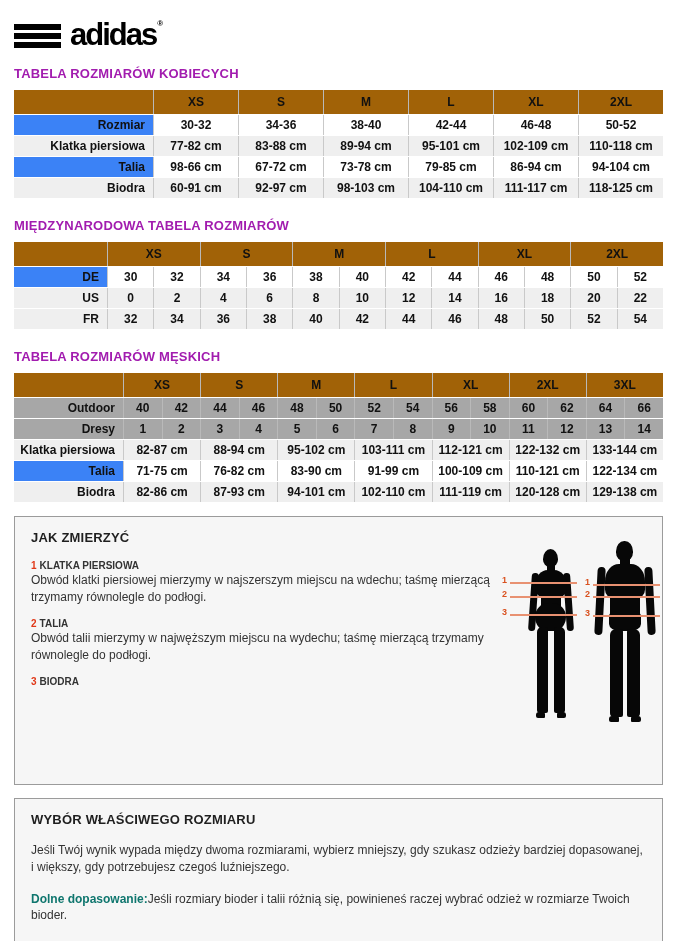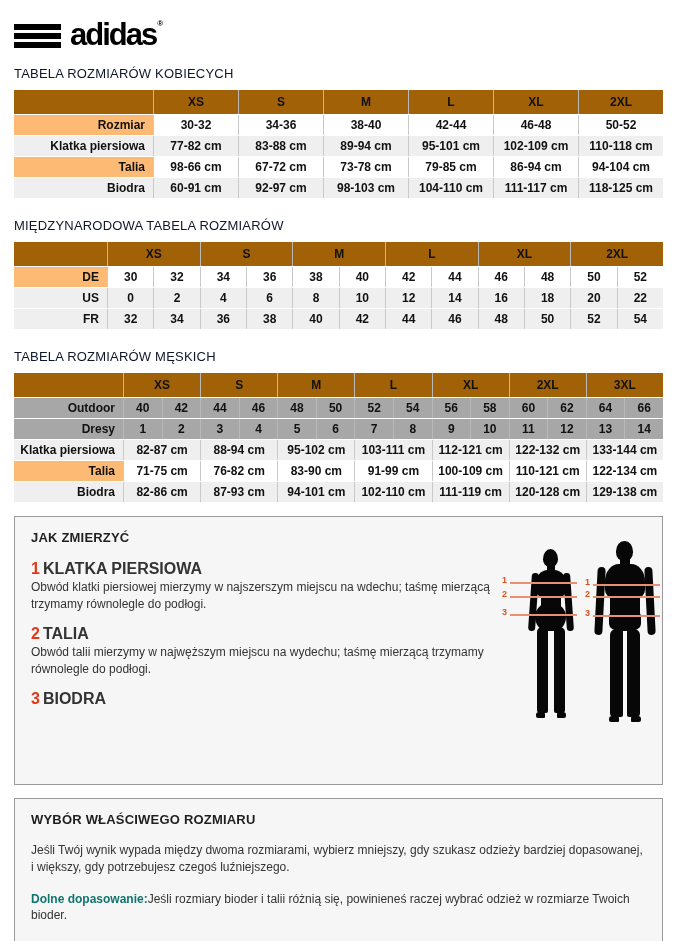--- a/index.html
+++ b/index.html
@@ -10,42 +10,42 @@
   .page{padding:16px 14px 0;}
 
   
   .logo{display:flex;align-items:center;height:36px;margin:2px 0 12px;}
   .logo-bars{margin-right:9px;}
   .logo-bars i{display:block;width:47px;height:6px;background:#000;margin:3px 0;}
   .logo-word{font-size:31px;font-weight:bold;color:#000;letter-spacing:-2px;line-height:1;position:relative;top:-2px;}
   .logo-reg{font-size:8px;font-weight:bold;color:#000;vertical-align:top;position:relative;top:1px;left:1px;}
 
   
-  h2{font-size:13px;font-weight:normal;color:#0f172a;margin:19px 0 8px;letter-spacing:.2px;}
+  h2{font-size:13px;font-weight:bold;color:#a21caf;margin:19px 0 8px;letter-spacing:.2px;}
   h2.first{margin-top:10px;}
 
   
   table{width:100%;border-collapse:separate;border-spacing:0 1px;table-layout:fixed;margin-bottom:4px;}
   th,td{font-size:12px;font-weight:bold;color:#111;text-align:center;padding:2px 2px 3px;height:15px;overflow:hidden;white-space:nowrap;}
   thead th{background:#a16207;height:19px;border-left:1px solid #b9b9b9;}
   thead th:first-child{border-left:none;}
-  tbody th.row-label{text-align:right;padding-right:8px;background:#fdba74;}
+  tbody th.row-label{text-align:right;padding-right:8px;background:#3b82f6;}
   tbody td{border-left:1px solid #c9c9c9;background:#fff;}
   tbody tr.alt td,tbody tr.alt th{background:#efefef;}
   tbody tr.size-row td,tbody tr.size-row th{background:#a7a7a7;}
   tbody tr.size-row td{border-left:1px solid #b9b9b9;}
 
   
   .info-box{border:1px solid #9b9b9b;background:#f6f6f6;padding:11px 16px 14px;margin-top:13px;position:relative;}
   .info-box h3{font-size:13px;font-weight:bold;color:#1f1f1f;margin:2px 0 15px;letter-spacing:.2px;}
   .box-measure{min-height:242px;}
   .box-choice{min-height:131px;}
   .steps{width:468px;}
   .step{margin-bottom:13px;}
-  .step-title{font-size:16px;font-weight:bold;color:#333;margin-bottom:1px;}
+  .step-title{font-size:10px;font-weight:bold;color:#333;margin-bottom:1px;}
   .step-num{color:#e03818;margin-right:3px;}
   .step p{margin:1px 0 0;font-size:12px;line-height:1.38;color:#333;}
   .box-choice p{font-size:12px;line-height:1.4;margin:0 0 15px;color:#333;}
   .box-choice b{color:#0f766e;}
 
   
   .figures{position:absolute;top:14px;right:2px;width:220px;height:202px;}
   .person{position:absolute;}
   .person span{position:absolute;background:#070707;display:block;}
   .female{left:91px;top:18px;width:40px;height:172px;}

